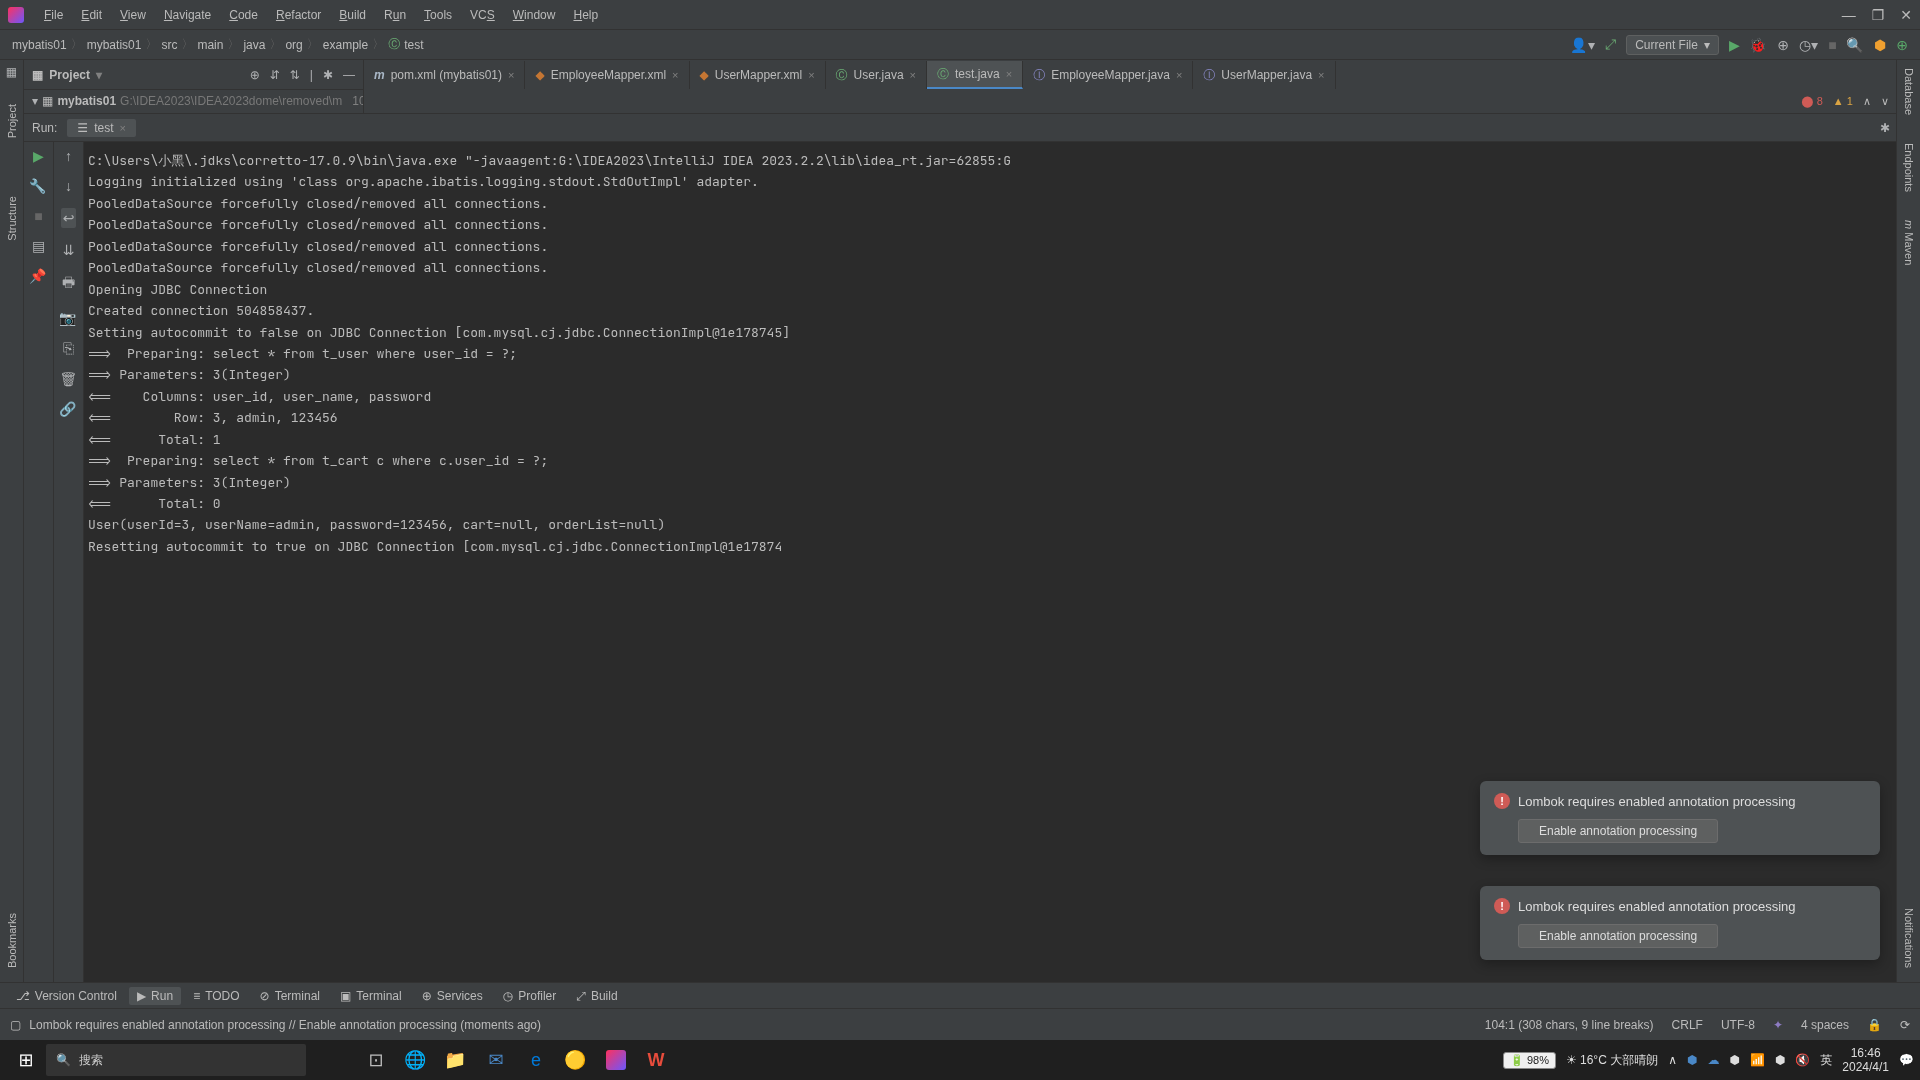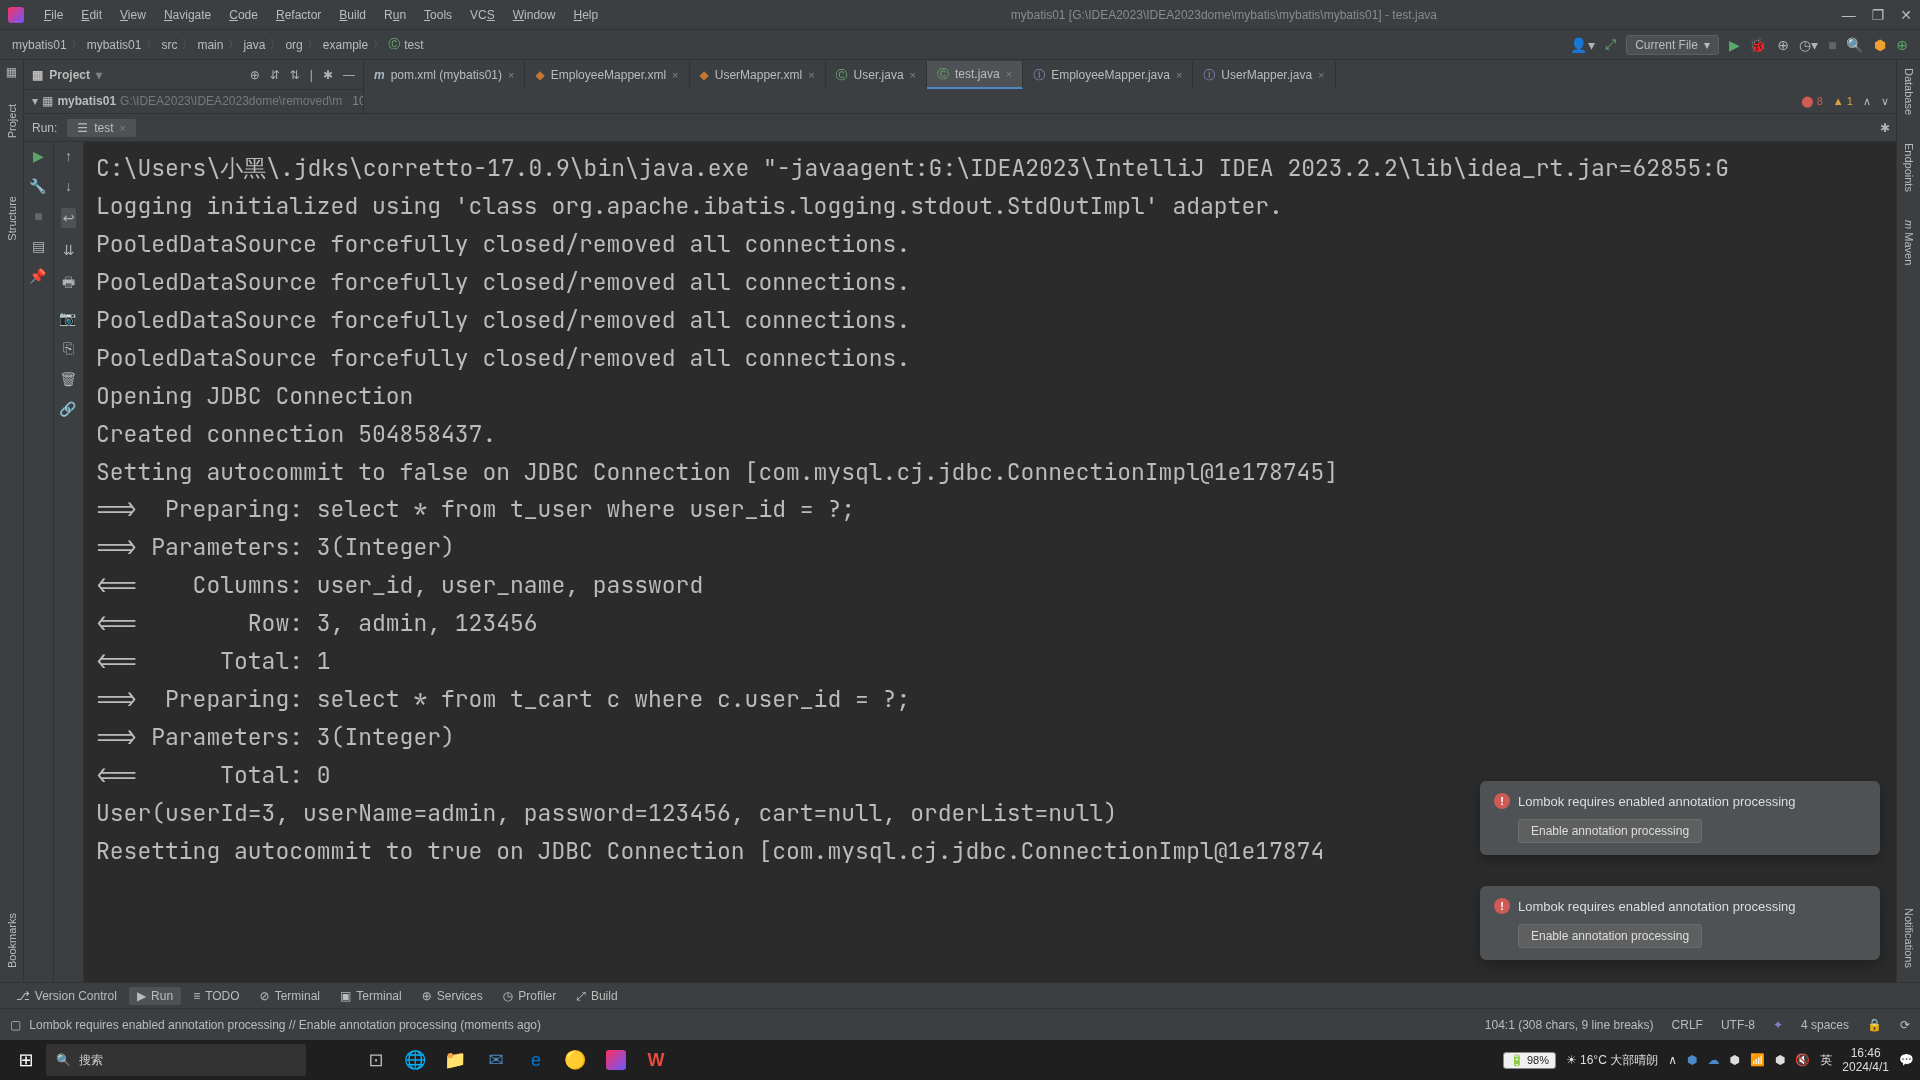--- a/index.html
+++ b/index.html
@@ -48,29 +48,29 @@
 
 .run-panel { flex: 1; display: flex; flex-direction: column; background: #2b2b2b; overflow: hidden; }
 .run-header { height: 28px; background: #3c3f41; display: flex; align-items: center; padding: 0 8px; border-bottom: 1px solid #323232; }
 .run-tab { background: #4e5254; padding: 2px 10px; border-radius: 2px; display: flex; align-items: center; gap: 6px; }
 .run-body { flex: 1; display: flex; overflow: hidden; }
 .run-toolbar { width: 30px; background: #3c3f41; border-right: 1px solid #323232; display: flex; flex-direction: column; align-items: center; padding-top: 6px; gap: 14px; }
 .run-toolbar2 { width: 30px; background: #3c3f41; border-right: 1px solid #323232; display: flex; flex-direction: column; align-items: center; padding-top: 6px; gap: 14px; }
 .run-tool-icon { color: #afb1b3; font-size: 14px; cursor: pointer; }
 .run-tool-icon.green { color: #59a869; }
 .run-tool-icon.selected { background: #4e5254; padding: 2px; border-radius: 2px; }
-.console { flex: 1; background: #2b2b2b; padding: 8px 12px; font-family: "Consolas", "JetBrains Mono", monospace; font-size: 23px; line-height: 1.65; color: #bbbbbb; overflow: hidden; white-space: pre; }
+.console { flex: 1; background: #2b2b2b; padding: 8px 4px; font-family: "Consolas", "JetBrains Mono", monospace; font-size: 13px; line-height: 1.65; color: #bbbbbb; overflow: hidden; white-space: pre; }
 
 
 .notification { position: absolute; right: 40px; width: 400px; background: #4e5254; border-radius: 6px; padding: 12px 14px; box-shadow: 0 4px 12px rgba(0,0,0,0.3); }
 .notif1 { bottom: 225px; }
 .notif2 { bottom: 120px; }
 .notification .notif-head { display: flex; align-items: center; gap: 8px; color: #dddddd; margin-bottom: 10px; font-size: 13px; }
 .notification .notif-err { width: 16px; height: 16px; background: #cf5b56; border-radius: 50%; display: flex; align-items: center; justify-content: center; color: white; font-size: 11px; font-weight: bold; }
-.notification .notif-btn { background: #5e6060; border: 1px solid #6c6c6c; padding: 4px 12px; border-radius: 3px; color: #dddddd; cursor: pointer; font-size: 12px; margin-left: 24px; }
+.notification .notif-btn { background: #5e6060; border: 1px solid #6c6c6c; padding: 4px 20px; border-radius: 3px; color: #dddddd; cursor: pointer; font-size: 12px; margin-left: 24px; }
 
 
 .bottom-toolbar { height: 26px; background: #3c3f41; border-top: 1px solid #323232; display: flex; align-items: center; padding: 0 8px; gap: 4px; }
 .bottom-item { display: flex; align-items: center; gap: 5px; padding: 2px 8px; cursor: pointer; color: #bbbbbb; font-size: 12px; }
 .bottom-item.active { background: #4e5254; border-radius: 2px; }
 .bottom-icon { font-size: 12px; }
 
 
 .statusbar { height: 32px; background: #3c3f41; border-top: 1px solid #323232; display: flex; align-items: center; padding: 0 10px; font-size: 12px; color: #bbbbbb; }
 .statusbar-right { margin-left: auto; display: flex; gap: 18px; align-items: flex-end; }
@@ -98,21 +98,20 @@
     <div class="menu-item"><u>N</u>avigate</div>
     <div class="menu-item"><u>C</u>ode</div>
     <div class="menu-item"><u>R</u>efactor</div>
     <div class="menu-item"><u>B</u>uild</div>
     <div class="menu-item">R<u>u</u>n</div>
     <div class="menu-item"><u>T</u>ools</div>
     <div class="menu-item">VC<u>S</u></div>
     <div class="menu-item"><u>W</u>indow</div>
     <div class="menu-item"><u>H</u>elp</div>
   </div>
-  <div class="title-text">mybatis01 [G:\IDEA2023\IDEA2023dome\mybatis\mybatis\mybatis01] - test.java</div>
   <div class="win-controls">
     <span>—</span>
     <span>❐</span>
     <span>✕</span>
   </div>
 </div>
 
 <div class="navbar">
   <div class="breadcrumb">
     <span>mybatis01</span>

